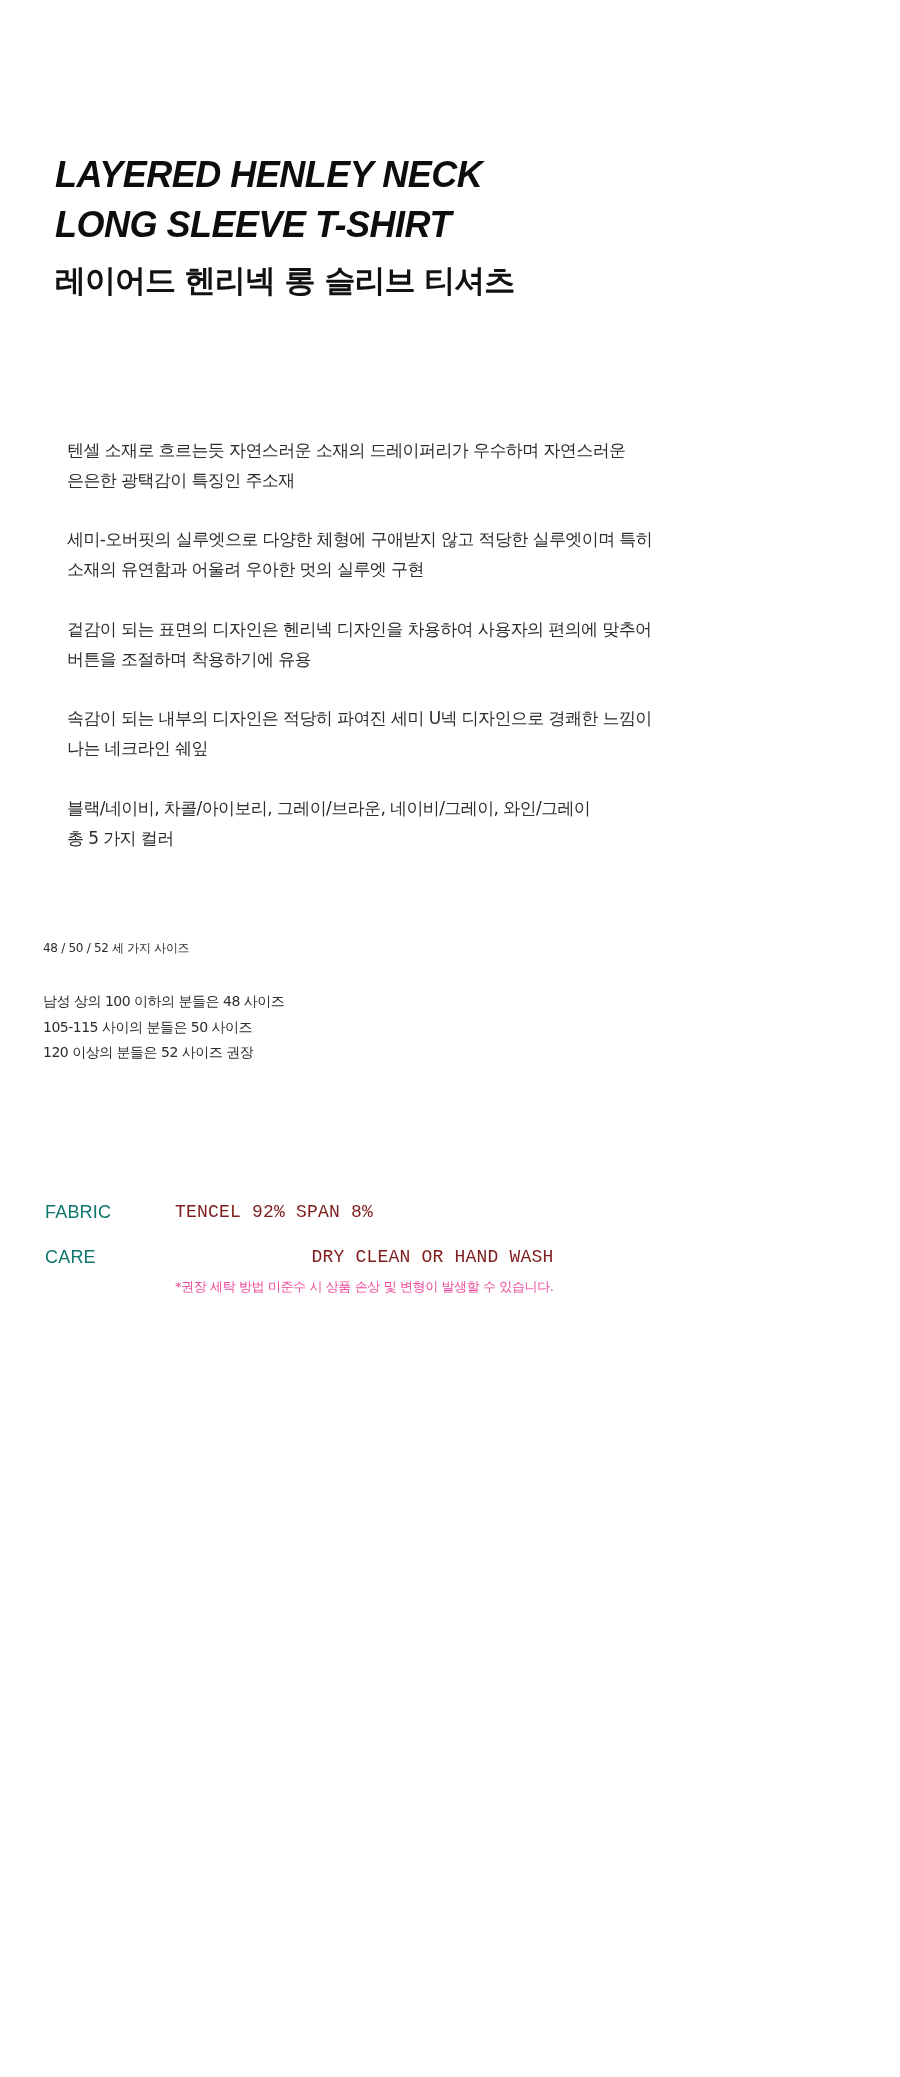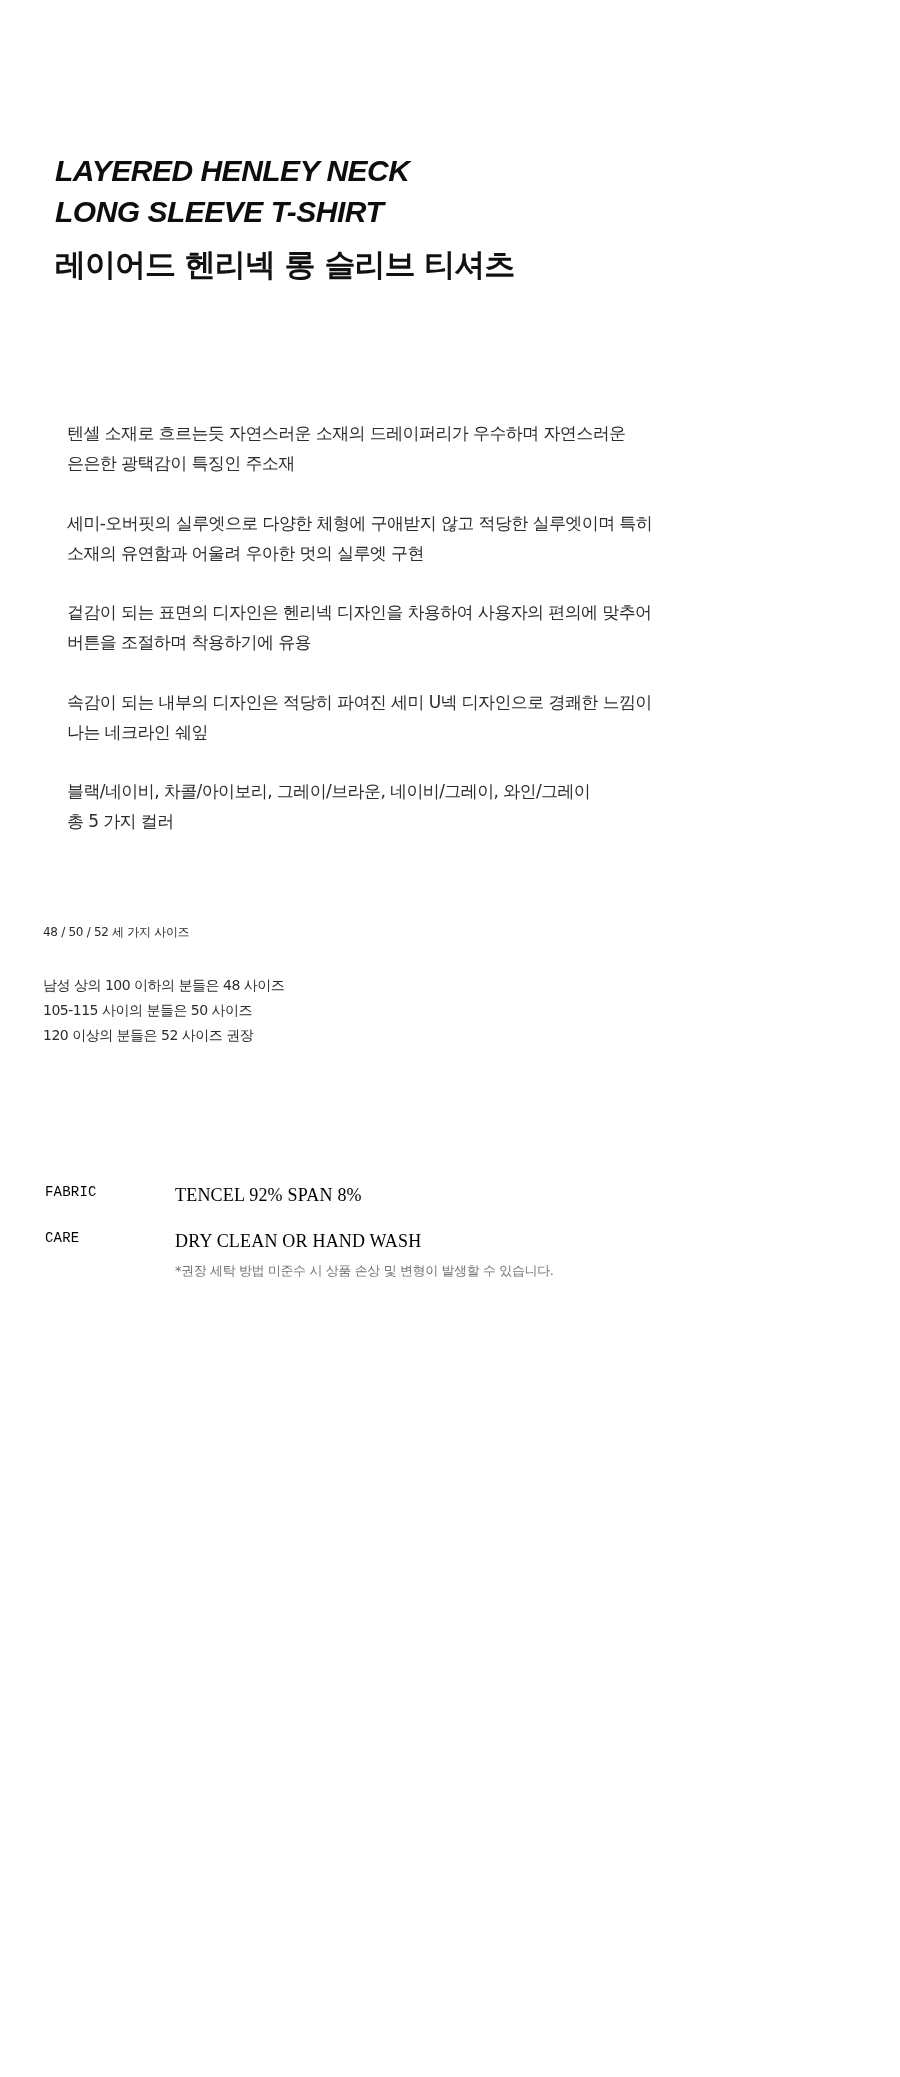--- a/index.html
+++ b/index.html
@@ -24,21 +24,21 @@
   }
 
   
   .title-block {
     padding: 150px 0 0 55px;
   }
   .title-en {
     font-family: "Liberation Sans", sans-serif;
     font-weight: bold;
     font-style: italic;
-    font-size: 30px;
+    font-size: 36px;
     line-height: 1.38;
     letter-spacing: -0.5px;
     color: #0d0d0d;
     margin: 0;
     white-space: pre-line;
   }
   .title-ko {
     font-family: "DejaVu Sans", sans-serif;
     font-weight: bold;
     font-size: 31px;
@@ -97,39 +97,40 @@
   }
   .spec-row {
     display: flex;
     align-items: flex-start;
     margin-bottom: 20px;
   }
   .spec-row:last-child { margin-bottom: 0; }
   .spec-label {
     width: 130px;
     flex: 0 0 130px;
-    font-family: Liberation Mono, monospace;
-    font-size: 14px;
-    line-height: 1.4;
-    letter-spacing: 0.2px;
-    color: #000000;
-  }
-  .spec-value {
-    font-family: Liberation Serif, serif;
+    font-family: Liberation Sans, sans-serif;
     font-size: 18px;
     line-height: 1.4;
     letter-spacing: 0.2px;
-    color: #000000;
+    color: #0f766e;
+  }
+  .spec-value {
+    font-family: Liberation Mono, monospace;
+    font-size: 18px;
+    line-height: 1.4;
+    letter-spacing: 0.2px;
+    color: #7f1d1d;
+    text-align: right;
   }
   .spec-note {
     font-family: "DejaVu Sans", sans-serif;
     font-size: 13px;
     line-height: 1.6;
     letter-spacing: -0.4px;
-    color: #737373;
+    color: #ec4899;
     margin-top: 7px;
   }
 </style>
 </head>
 <body>
 
 <div class="page">
 
   <section class="title-block">
     <h1 class="title-en">LAYERED HENLEY NECK

